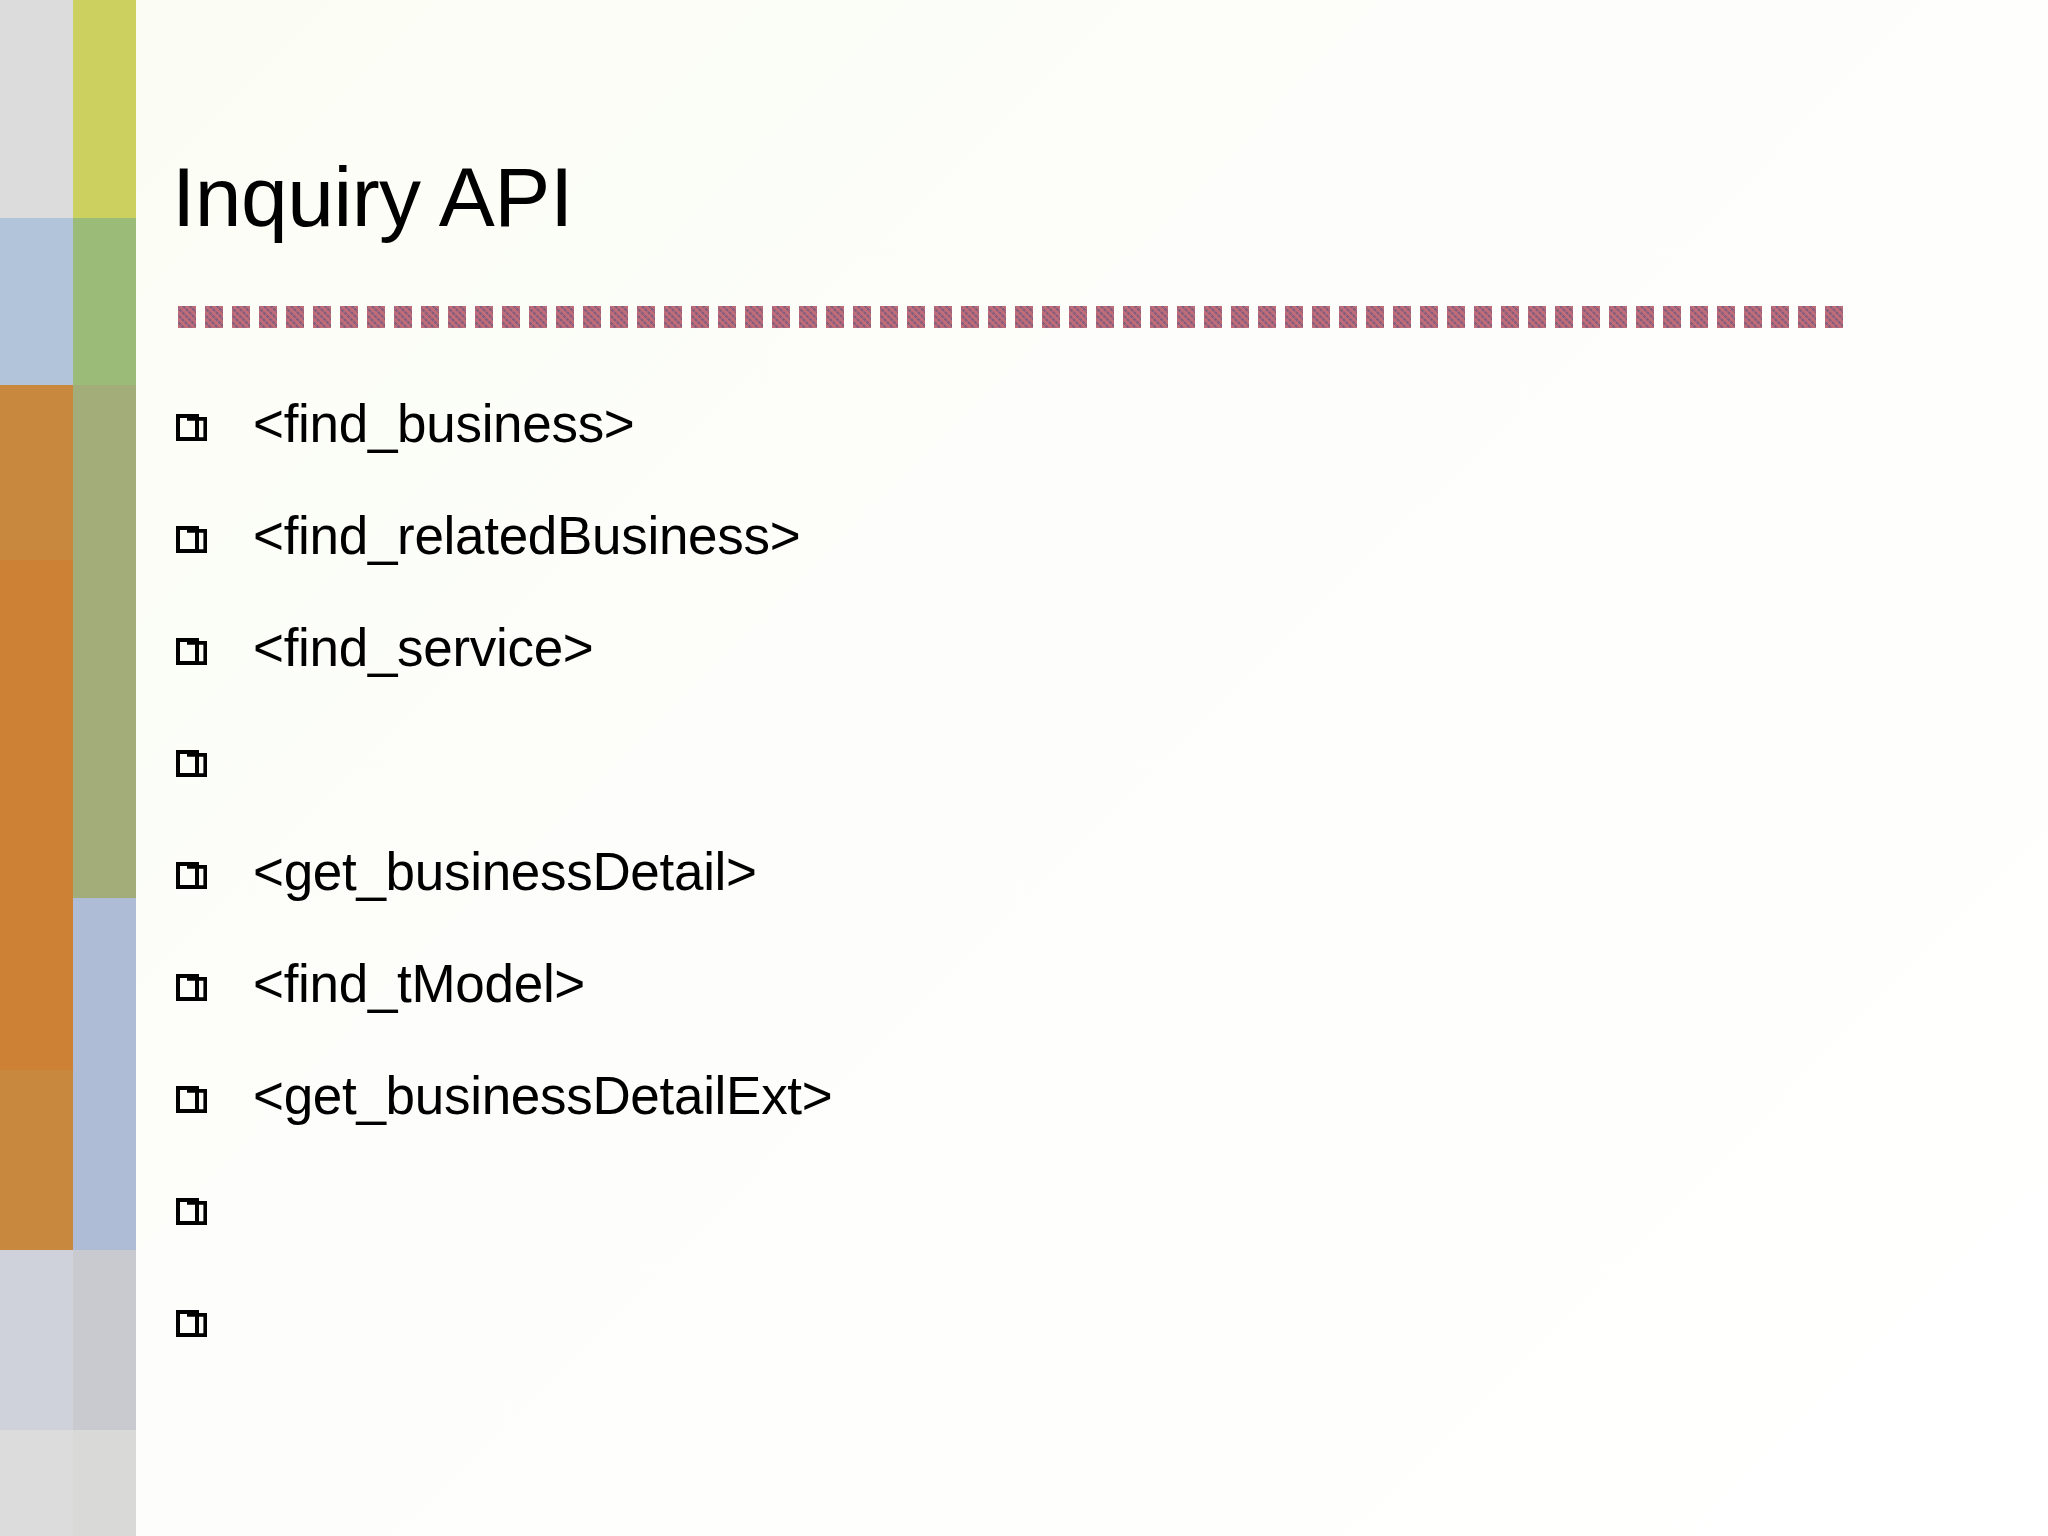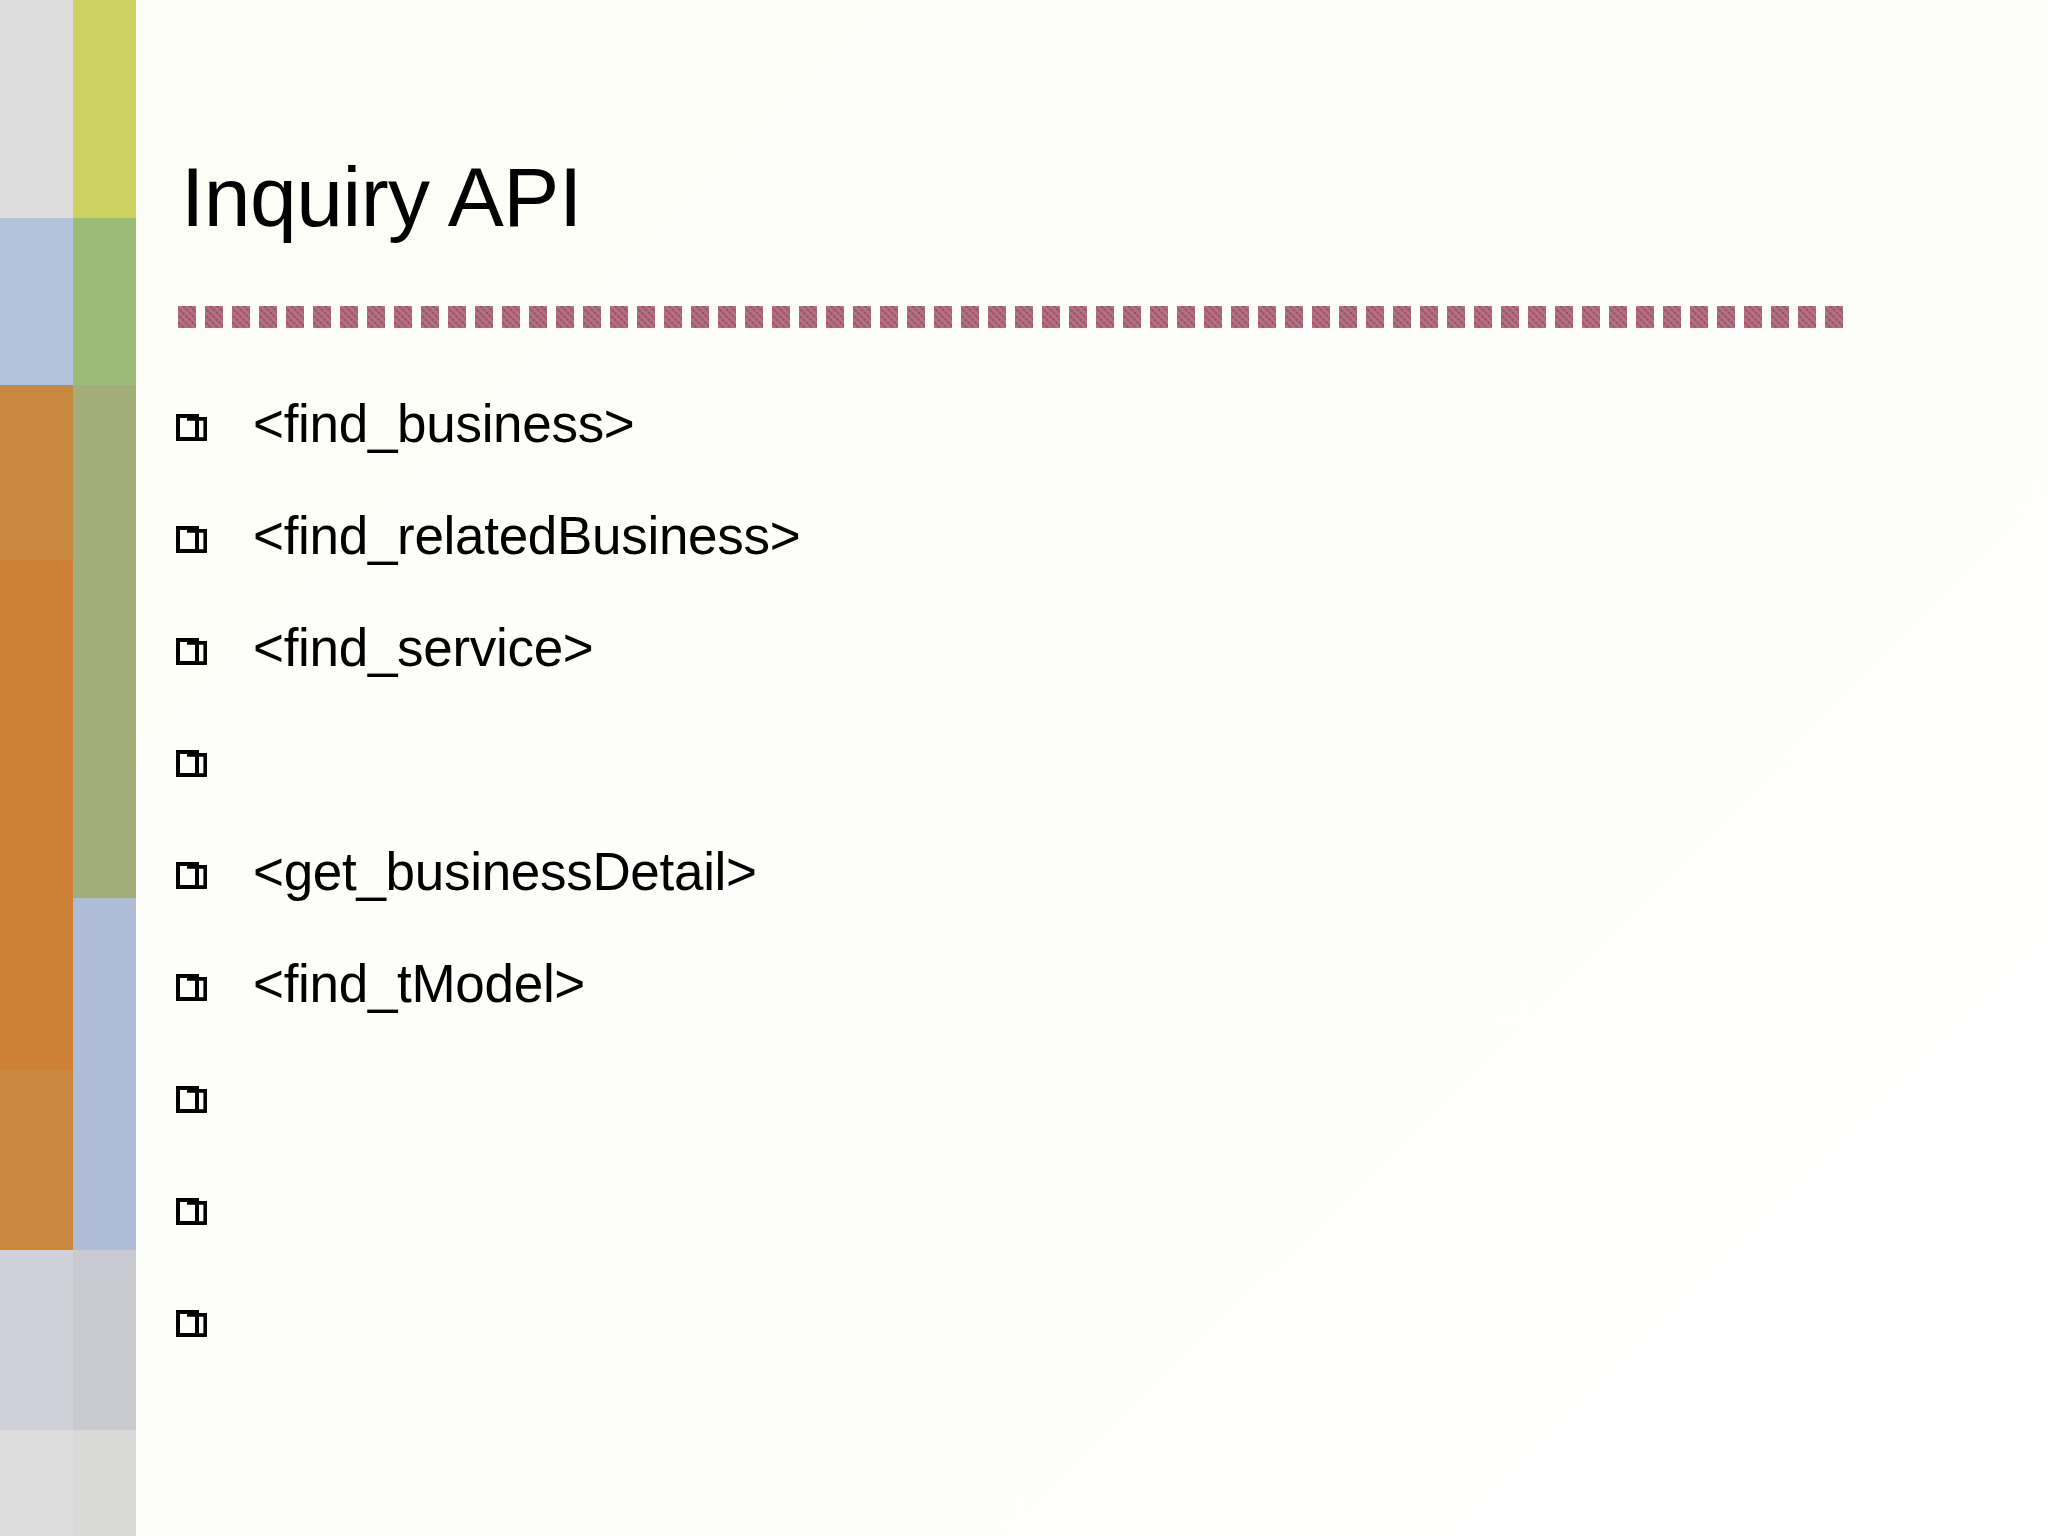--- a/index.html
+++ b/index.html
@@ -32,21 +32,21 @@
     display: flex;
     flex-direction: column;
   }
   .side-col.left  { width: 73px; }
   .side-col.right { width: 63px; }
   .band { width: 100%; }
 
   
   .title {
     position: absolute;
-    left: 181px;
+    left: 172px;
     top: 155px;
     font-size: 84px;
     line-height: 1.0;
     font-weight: normal;
     color: #000000;
     letter-spacing: -0.5px;
     white-space: nowrap;
   }
 
   
@@ -253,20 +253,21 @@
           <span class="shadow-inner"></span>
           <span class="box"></span>
         </span>
         <span class="bullet-text">&lt;find_tModel&gt;</span>
       </div>
       <div class="bullet-row">
         <span class="bullet-mark">
           <span class="shadow-inner"></span>
           <span class="box"></span>
         </span>
+        <span class="bullet-text">&lt;get_businessDetailExt&gt;</span>
       </div>
       <div class="bullet-row">
         <span class="bullet-mark">
           <span class="shadow-inner"></span>
           <span class="box"></span>
         </span>
       </div>
       <div class="bullet-row">
         <span class="bullet-mark">
           <span class="shadow-inner"></span>

